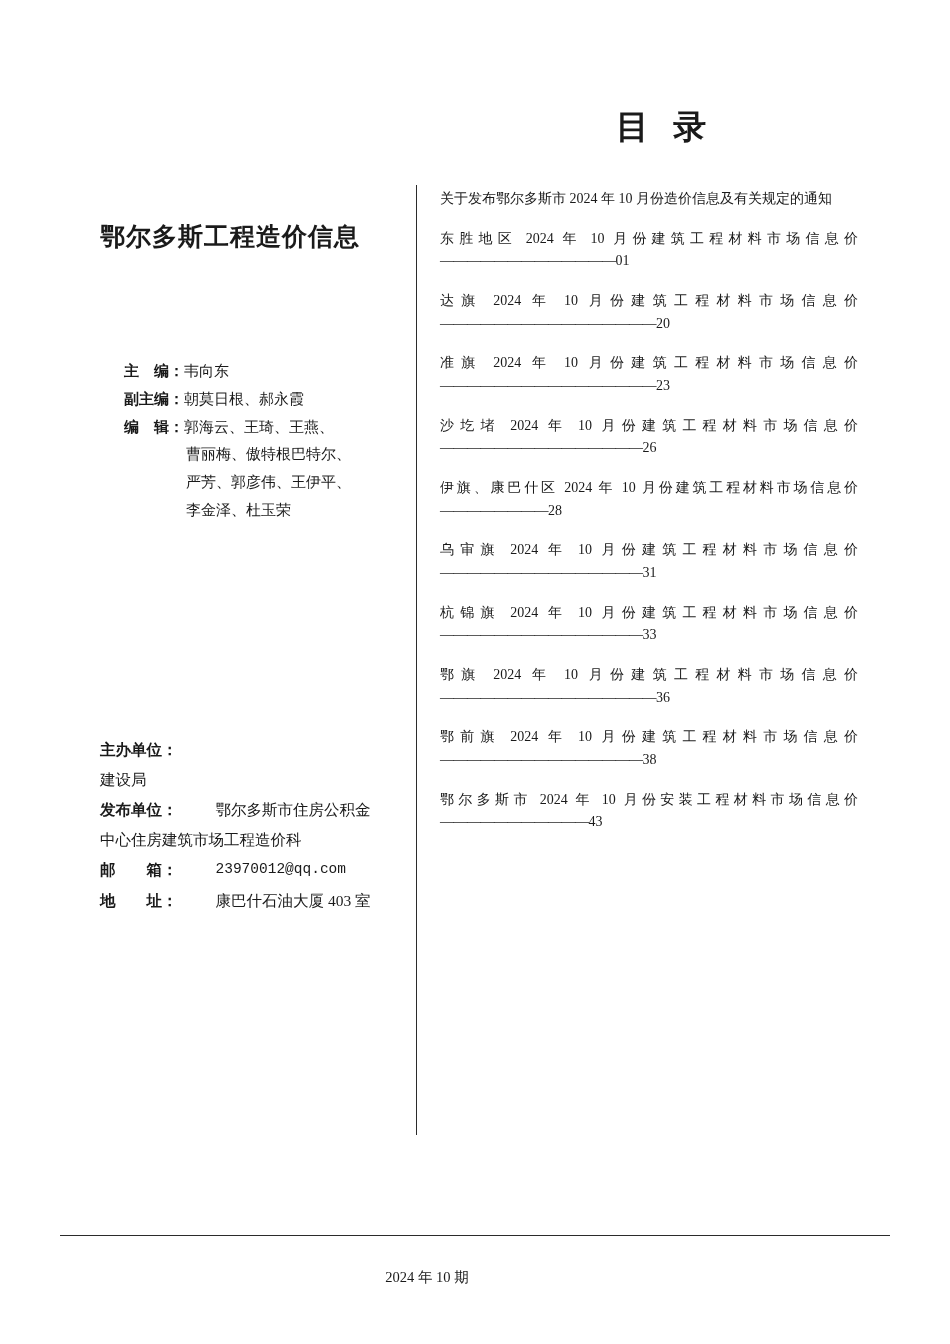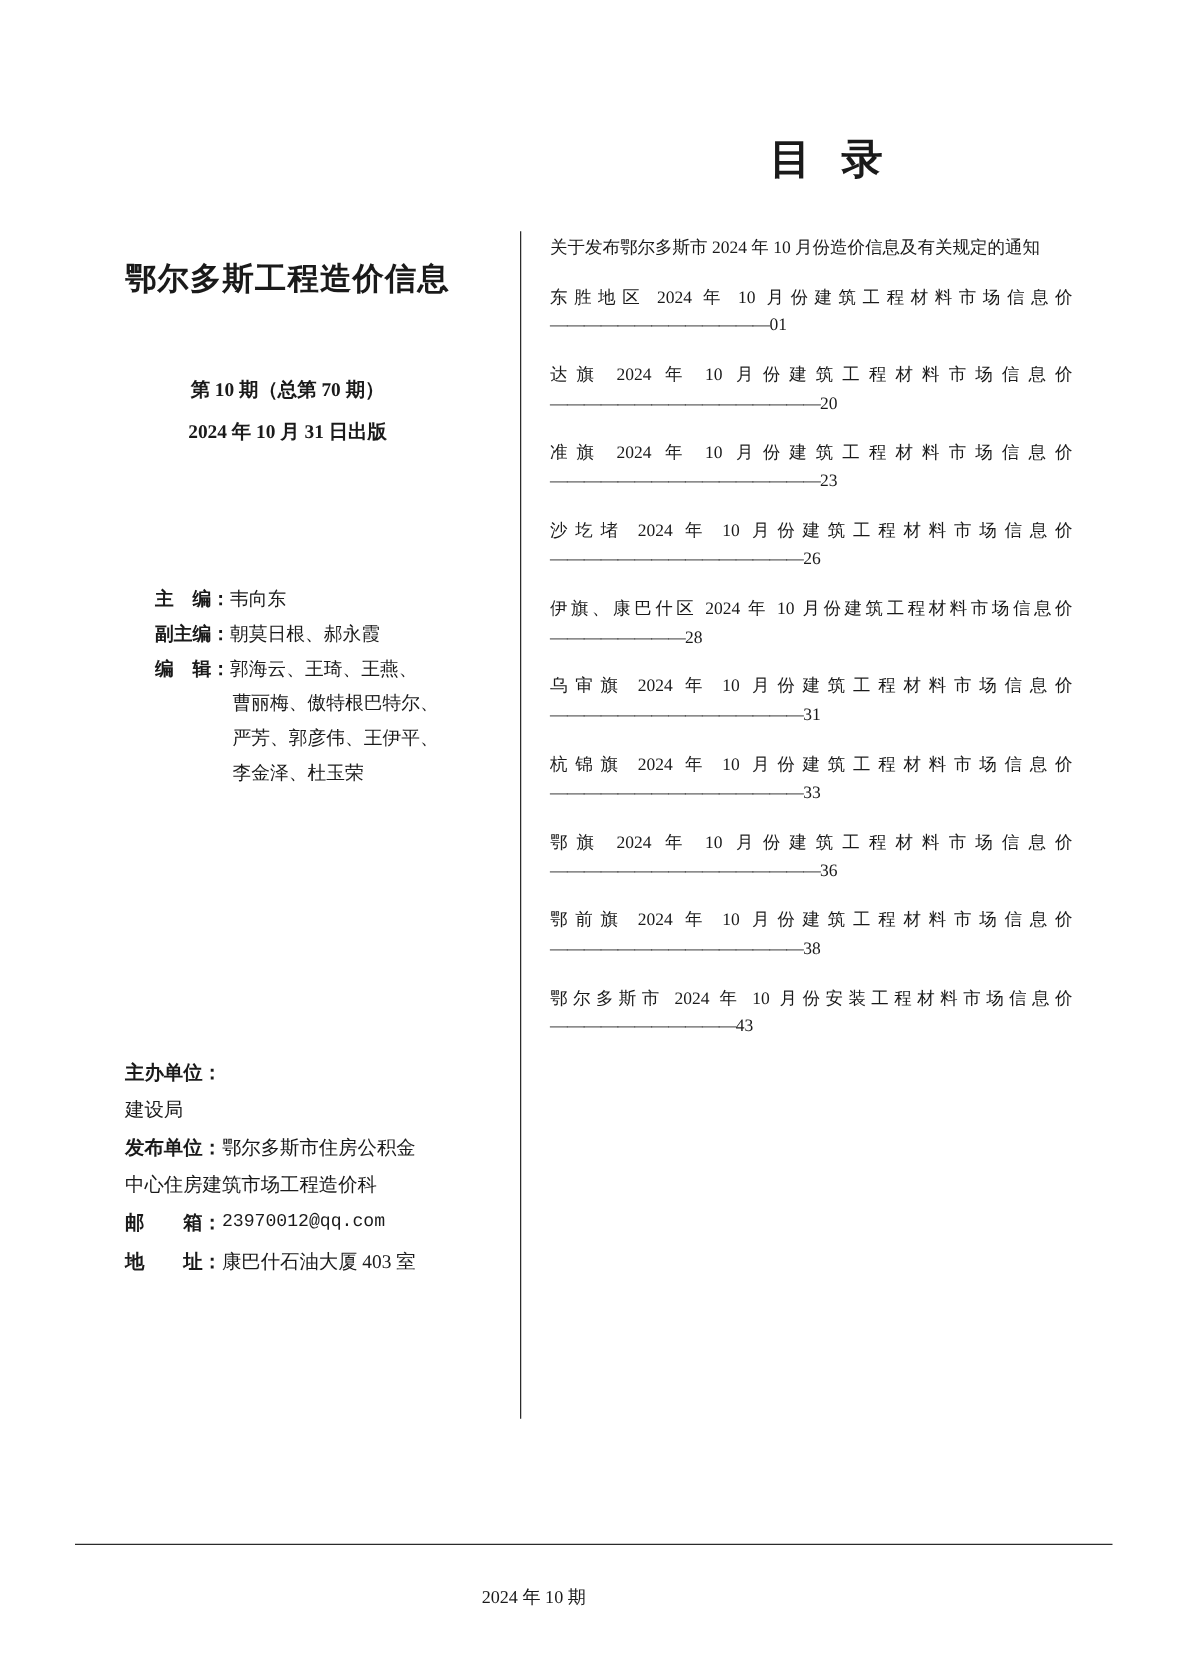--- a/index.html
+++ b/index.html
@@ -50,21 +50,21 @@
     position: absolute;
     left: 60px;
     top: 185px;
     width: 340px;
   }
   .masthead {
     text-align: center;
     font-size: 25px;
     font-weight: bold;
     letter-spacing: 1px;
-    margin-top: 21px;
+    margin-top: 35px;
     margin-bottom: 0;
   }
   .issue-block {
     text-align: center;
     margin-top: 58px;
     font-size: 15.5px;
     font-weight: bold;
     line-height: 2.1;
   }
   .staff-block {
@@ -91,20 +91,21 @@
 
   .org-block {
     margin-top: 210px;
     margin-left: 40px;
     font-size: 15.5px;
     line-height: 1.95;
   }
   .org-row {
     display: flex;
     align-items: flex-start;
+    gap: 38px;
   }
   .org-label {
     font-weight: bold;
     white-space: pre;
     flex: 0 0 auto;
   }
   .org-value {
     flex: 1 1 auto;
   }
   .org-cont {
@@ -156,24 +157,20 @@
 <div class="page">
 
   <div class="toc-title">目 录</div>
 
   <div class="divider"></div>
 
   <div class="left-col">
 
     <div class="masthead">鄂尔多斯工程造价信息</div>
 
-    <div class="issue-block">
-      <div>第 10 期（总第 70 期）</div>
-      <div>2024 年 10 月 31 日出版</div>
-    </div>
 
     <div class="staff-block">
 
       <div class="staff-row">
         <span class="staff-label">主　编：</span>
         <span class="staff-value">韦向东</span>
       </div>
 
       <div class="staff-row">
         <span class="staff-label">副主编：</span>

